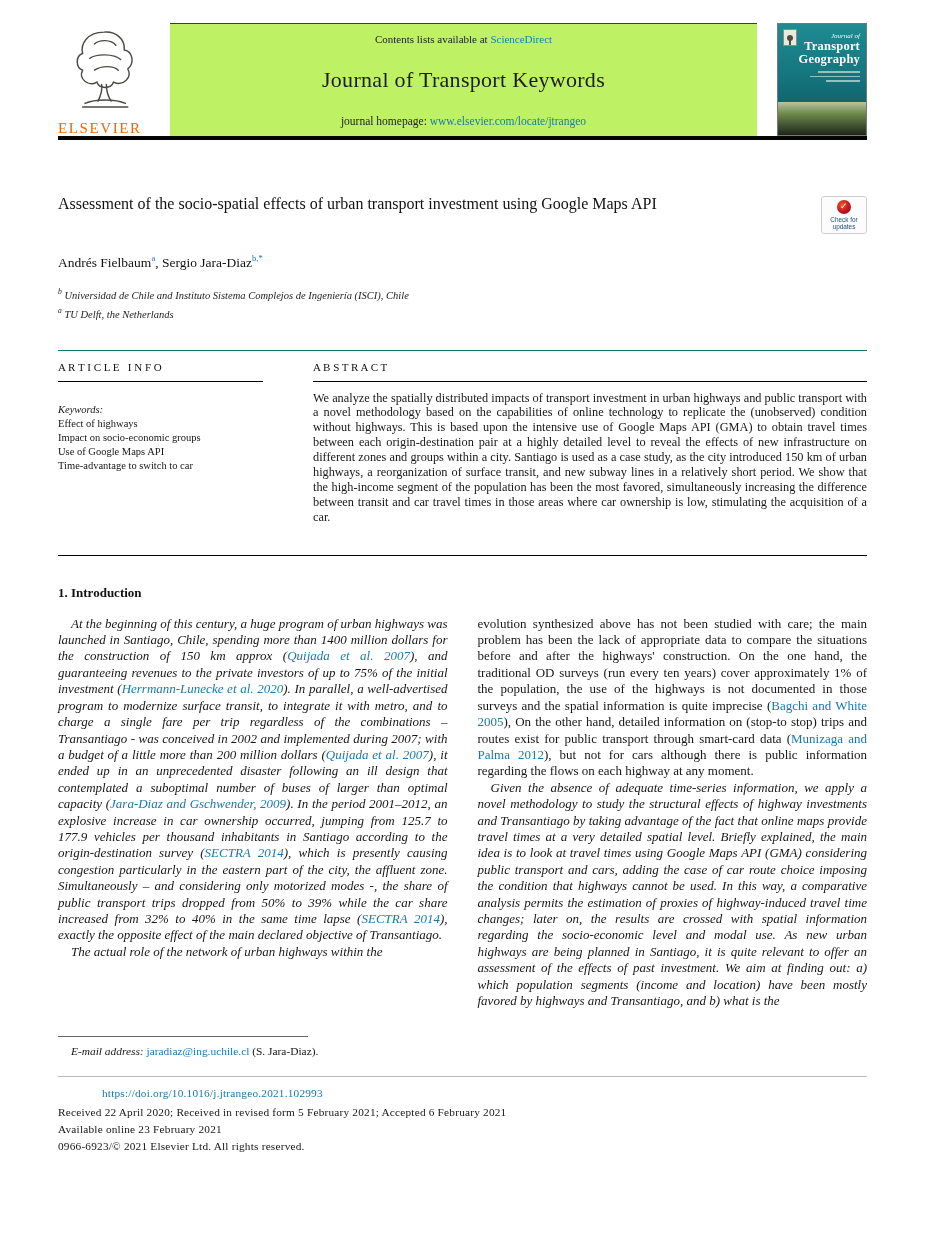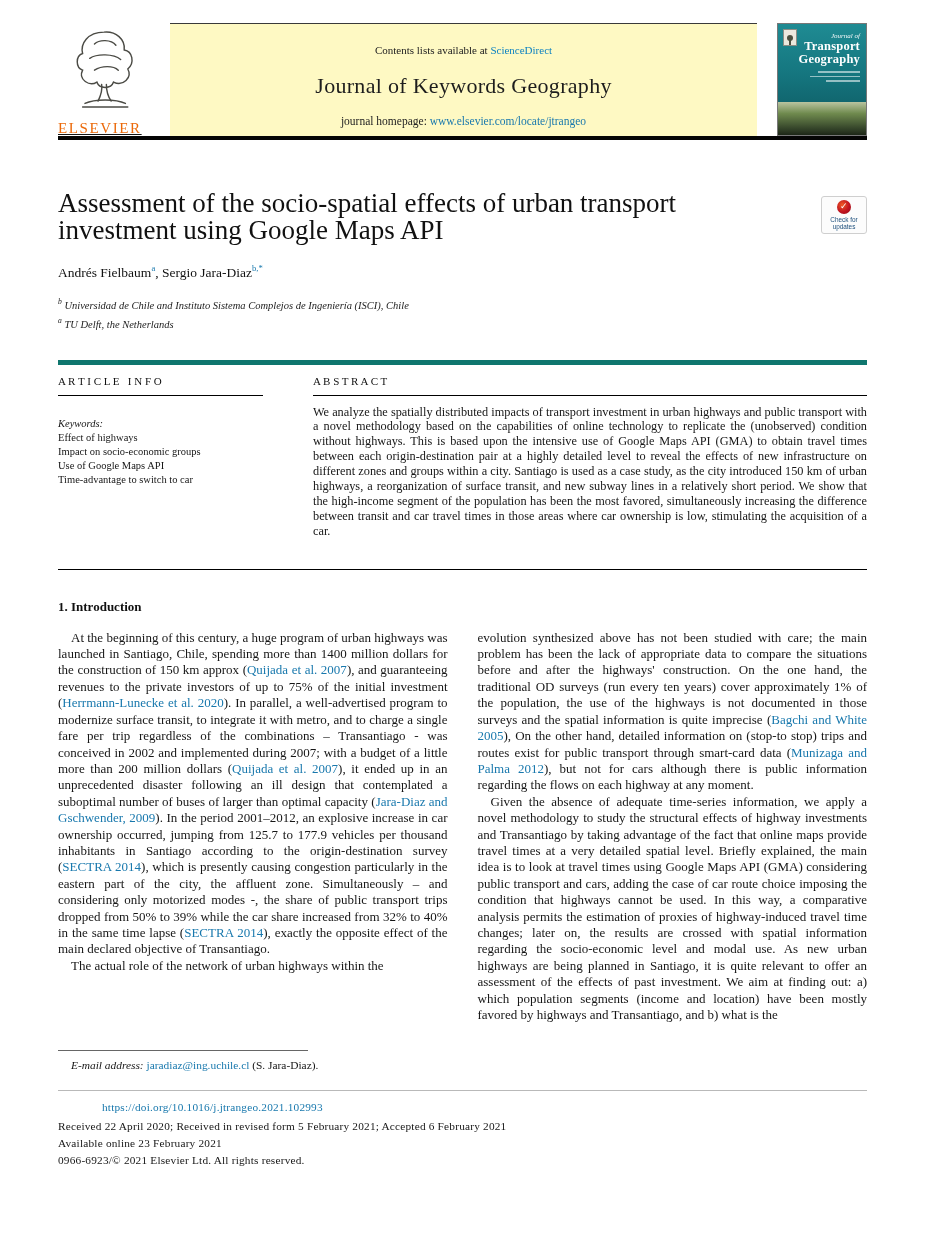--- a/index.html
+++ b/index.html
@@ -11,24 +11,24 @@
   *{margin:0;padding:0;box-sizing:border-box;}
   html,body{background:#fff;}
   body{width:925px;height:1234px;margin:0 auto;font-family:"Liberation Serif","DejaVu Serif",serif;color:#151515;overflow:hidden;}
   .page{width:925px;height:1234px;padding:0 58px;position:relative;background:#fff;}
 
   
   .citation{padding-top:53px;text-align:center;font-size:11px;letter-spacing:1.1px;color:var(--link);}
 
   
   .header{margin-top:23px;display:flex;align-items:stretch;height:113px;}
-  .logo-col{width:112px;display:flex;flex-direction:column;align-items:flex-start;justify-content:space-between;padding:2px 17px 0 0;text-decoration:underline;}
+  .logo-col{width:112px;display:flex;flex-direction:column;align-items:flex-start;justify-content:space-between;padding:2px 17px 0 0;}
   .logo-col svg{display:block;margin-left:4px;}
   .wordmark{font-size:15px;letter-spacing:1.6px;color:var(--elsevier-orange);line-height:15px;}
-  .header-box{flex:1;background:#fef9c3;border-top:1px solid #3a3a3a;display:flex;flex-direction:column;justify-content:space-between;text-align:center;padding:20px 10px 9px 10px;}
+  .header-box{flex:1;background:#bef264;border-top:1px solid #3a3a3a;display:flex;flex-direction:column;justify-content:space-between;text-align:center;padding:9px 10px 9px 10px;}
   .contents-line{font-size:11px;color:#222;}
   .contents-line .sd{color:#0d82c1;}
   .journal-title{font-size:22px;color:#1d1d1d;letter-spacing:0.3px;}
   .homepage-line{font-size:11.5px;color:#222;text-align:center;}
   .homepage-line .url{color:var(--link);}
 
   
   .cover-col{width:90px;margin-left:20px;}
   .cover{width:90px;height:113px;position:relative;background:linear-gradient(180deg,#1f8b93 0%,var(--cover-teal) 45%,#0c545c 100%);border:1px solid #777;overflow:hidden;}
   .cover-logo-box{position:absolute;top:5px;left:5px;width:14px;height:17px;background:#ece8de;border:1px solid #8c8c84;display:flex;align-items:center;justify-content:center;}
@@ -40,49 +40,49 @@
   .cover-lines{margin-top:5px;display:flex;flex-direction:column;align-items:flex-end;gap:3px;}
   .cover-lines i{display:block;height:1.6px;background:rgba(255,255,255,.55);}
   .cover-lines i:nth-child(1){width:42px;}
   .cover-lines i:nth-child(2){width:50px;}
   .cover-lines i:nth-child(3){width:34px;}
   .cover-photo{position:absolute;left:0;right:0;bottom:0;height:33px;background:linear-gradient(180deg,#b9c4a0 0%,#6f8a4e 35%,#35452a 80%,#1d2617 100%);}
   .rule-black{height:4px;background:#050505;}
 
   
   .title-row{margin-top:50px;display:flex;align-items:flex-start;}
-  .title{font-size:27px;line-height:27px;font-weight:400;max-width:705px;color:#111;}
+  .title{font-size:16px;line-height:27px;font-weight:400;max-width:705px;color:#111;}
   .crossmark{margin-left:auto;margin-top:6px;width:46px;height:38px;background:#fcfcfc;border:1px solid #cfcfcf;border-radius:3px;display:flex;flex-direction:column;align-items:center;justify-content:center;gap:2px;cursor:pointer;}
   .crossmark-icon{width:14px;height:14px;border-radius:50%;background:radial-gradient(circle at 38% 35%,#ef5a23 0%,#c01320 55%,#8e0d16 100%);position:relative;}
   .crossmark-icon::after{content:"✓";position:absolute;left:3px;top:0.5px;font-size:9px;color:#fff;font-family:"Liberation Sans",sans-serif;}
   .crossmark-text{font-family:"Liberation Sans",sans-serif;font-size:6.4px;line-height:7px;color:#1d4f7c;text-align:center;width:40px;}
 
   
   .authors{margin-top:19px;font-size:13.5px;color:#111;}
   .authors sup{font-size:8.6px;color:var(--link);}
   .affiliations{margin-top:13px;}
   .affiliation{font-size:10.5px;font-style:italic;line-height:16px;color:#222;}
   .affiliation sup{font-size:7.6px;font-style:italic;}
 
   
-  .info-block{margin-top:27px;border-top:5px solid #0f766e;border-bottom:1px solid #000;display:flex;gap:50px;padding:8px 0 30px 0;}
+  .info-block{margin-top:27px;border-top:1px solid #0f766e;border-bottom:1px solid #000;display:flex;gap:50px;padding:8px 0 30px 0;}
   .info-col{width:205px;flex:none;}
   .abstract-col{flex:1;min-width:0;}
   .col-heading{font-size:11px;line-height:16px;white-space:pre;border-bottom:1px solid #000;padding-bottom:6px;color:#111;}
   .keywords-label{margin-top:21px;font-style:italic;font-size:10.5px;line-height:14px;}
   .keyword{font-size:10.5px;line-height:14px;}
   .abstract-text{margin-top:9px;font-size:12.3px;line-height:14.9px;text-align:justify;color:#161616;}
 
   
   .body-cols{margin-top:29px;display:flex;gap:30px;}
   .body-col{flex:1;min-width:0;font-size:13px;line-height:16.4px;text-align:justify;color:#161616;}
   .col-right{padding-top:31px;}
   .section-heading{font-size:13px;line-height:16px;font-weight:700;margin-bottom:15px;color:#111;}
   .para{margin:0;}
-  .para.indent{text-indent:13px;}
+  .para.indent{text-indent:13px;font-style:italic;}
   .ref{color:var(--link);cursor:pointer;}
 
   
   .footnote-rule{margin-top:27px;width:250px;border-top:1px solid #666;}
   .footnotes{margin-top:7px;font-size:11.4px;line-height:15.5px;}
   .fn-star{font-size:8px;vertical-align:super;}
   .fn-email{padding-left:13px;}
   .fn-email .label{font-style:italic;}
   .fn-email .email{color:var(--link);cursor:pointer;}
   .bottom-rule{margin-top:16px;border-top:1px solid #b9b9b9;}
@@ -113,21 +113,21 @@
         </svg>
       </span>
       <span class="wordmark">ELSEVIER</span>
     </div>
 
     <div class="header-box">
       <div class="contents-line">
         <span>Contents lists available at</span>
         <span class="sd">ScienceDirect</span>
       </div>
-      <div class="journal-title">Journal of Keywords Geography</div>
+      <div class="journal-title">Journal of Transport Keywords</div>
       <div class="homepage-line">
         <span>journal homepage:</span>
         <span class="url">www.elsevier.com/locate/jtrangeo</span>
       </div>
     </div>
 
     <div class="cover-col">
       <div class="cover">
         <div class="cover-logo-box">
             <i></i>

